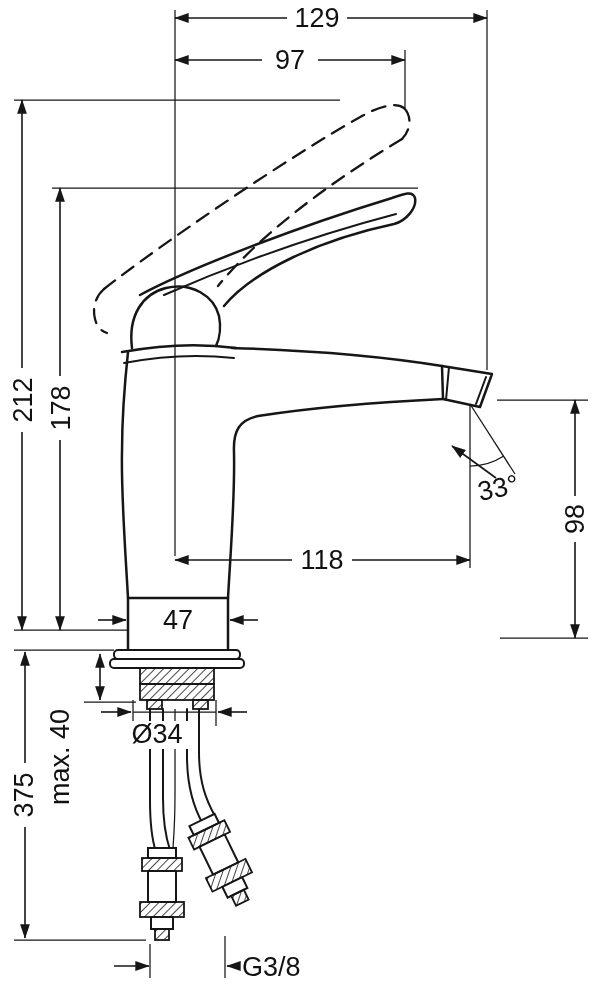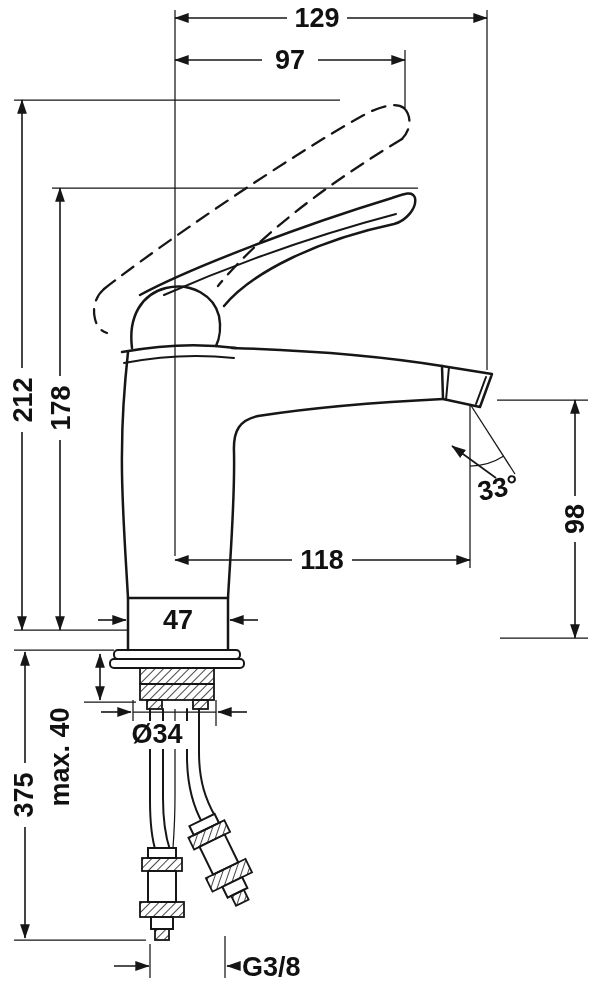--- a/index.html
+++ b/index.html
@@ -1,16 +1,16 @@
 <!DOCTYPE html>
 <html><head>
 <meta charset="utf-8">
 <style>
   html,body{margin:0;padding:0;background:#ffffff;}
-  .canvas{position:relative;width:600px;height:1000px;background:#ffffff;overflow:hidden;font-weight:bold;}
+  .canvas{position:relative;width:600px;height:1000px;background:#ffffff;overflow:hidden;}
   svg{display:block;}
   .body-line{stroke:#161616;stroke-width:2.5;fill:none;stroke-linecap:round;stroke-linejoin:round;}
   .body-line2{stroke:#161616;stroke-width:2;fill:none;stroke-linecap:round;stroke-linejoin:round;}
   .dash-line{stroke:#161616;stroke-width:2.3;fill:none;stroke-linecap:round;stroke-dasharray:14 9;}
   .thin{stroke:#161616;stroke-width:1.25;fill:none;}
   .dim{stroke:#161616;stroke-width:1.6;fill:none;}
   .fill-part{fill:#ffffff;stroke:#161616;stroke-width:2;}
   .hatched{stroke:#161616;stroke-width:1.8;}
   .bg{fill:#ffffff;stroke:none;}
   .dimtext{font-family:"Liberation Sans",sans-serif;font-size:27px;fill:#111111;}

